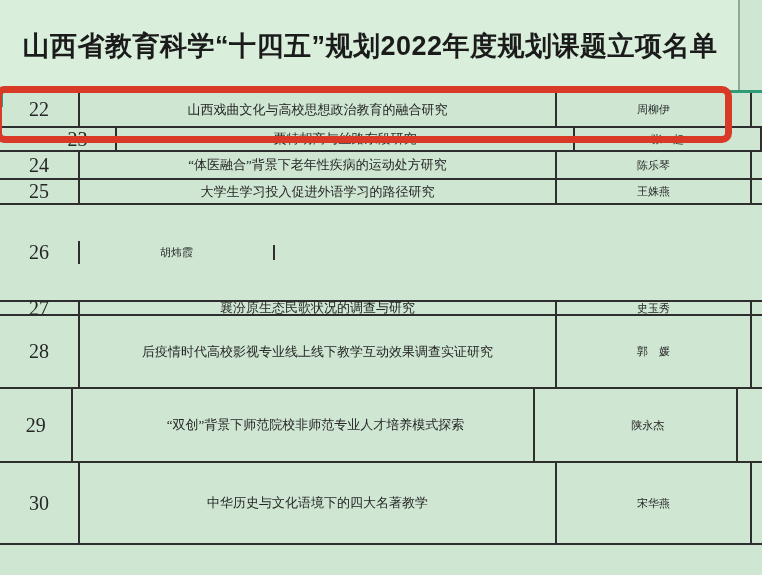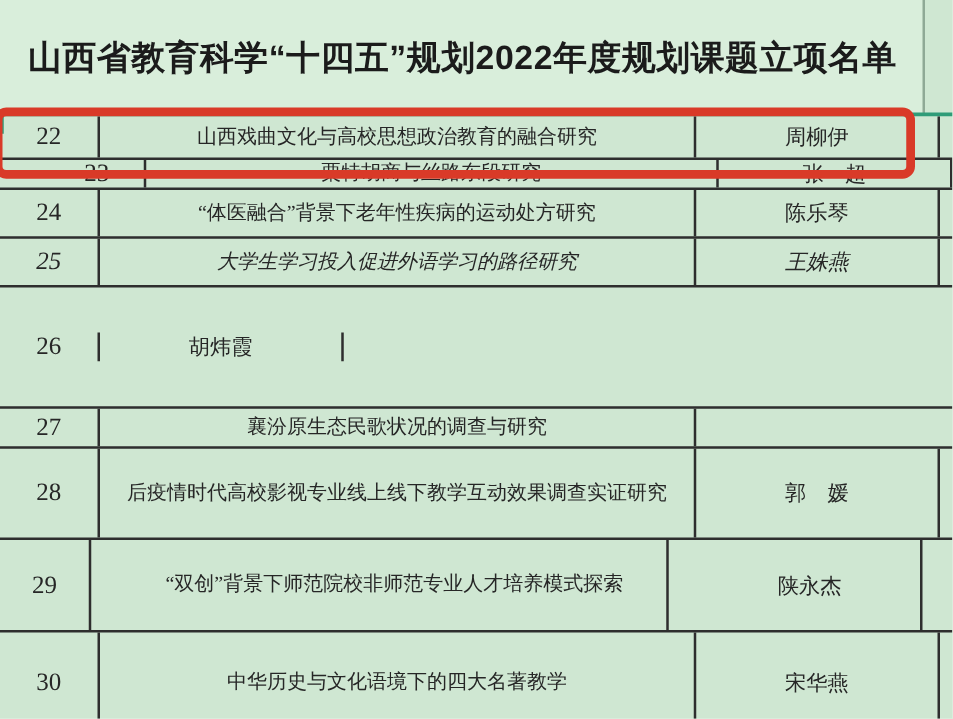--- a/index.html
+++ b/index.html
@@ -64,28 +64,28 @@
   }
   .c-no{
     width:80px;
     border-right:2px solid var(--grid-line);
     font-size:20px;
     font-family:"Liberation Serif","DejaVu Serif",serif;
   }
   .c-project{
     width:477px;
     border-right:2px solid var(--grid-line);
-    font-size:16px;
+    font-size:13px;
     line-height:1.5;
     padding:2px 10px;
   }
   .c-name{
     width:195px;
     border-right:2px solid var(--grid-line);
-    font-size:17px;
+    font-size:11px;
   }
   .c-rest{flex:1;}
   
   .highlight-box{
     position:absolute;
     left:-5px;top:86px;
     width:737px;height:57px;
     box-sizing:border-box;
     border:7px solid var(--highlight-red);
     border-radius:10px;
@@ -111,40 +111,41 @@
         <div class="cell c-project">山西戏曲文化与高校思想政治教育的融合研究</div>
         <div class="cell c-name">周柳伊</div>
         <div class="cell c-rest"></div>
       </div>
       <div class="t-row" style="height: 24px; padding-left: 40px;">
         <div class="cell c-no">23</div>
         <div class="cell c-project">粟特胡商与丝路东段研究</div>
         <div class="cell c-name">张　超</div>
         <div class="cell c-rest"></div>
       </div>
-      <div class="t-row" style="height: 39px;">
+      <div class="t-row" style="height: 28px;">
         <div class="cell c-no">24</div>
         <div class="cell c-project">“体医融合”背景下老年性疾病的运动处方研究</div>
         <div class="cell c-name">陈乐琴</div>
         <div class="cell c-rest"></div>
       </div>
-      <div class="t-row" style="height: 39px; font-style: italic;">
+      <div class="t-row" style="height: 25px;">
         <div class="cell c-no">25</div>
         <div class="cell c-project">大学生学习投入促进外语学习的路径研究</div>
         <div class="cell c-name">王姝燕</div>
         <div class="cell c-rest"></div>
       </div>
       <div class="t-row" style="height: 97px; align-items: center;">
         <div class="cell c-no">26</div>
         <div class="cell c-name">胡炜霞</div>
         <div class="cell c-rest"></div>
       </div>
-      <div class="t-row" style="height: 32px;">
+      <div class="t-row" style="height: 14px;">
         <div class="cell c-no">27</div>
         <div class="cell c-project">襄汾原生态民歌状况的调查与研究</div>
+        <div class="cell c-name">史玉秀</div>
         <div class="cell c-rest"></div>
       </div>
       <div class="t-row" style="height: 73px;">
         <div class="cell c-no">28</div>
         <div class="cell c-project">后疫情时代高校影视专业线上线下教学互动效果调查实证研究</div>
         <div class="cell c-name">郭　媛</div>
         <div class="cell c-rest"></div>
       </div>
       <div class="t-row" style="height: 74px; gap: 24px;">
         <div class="cell c-no">29</div>

